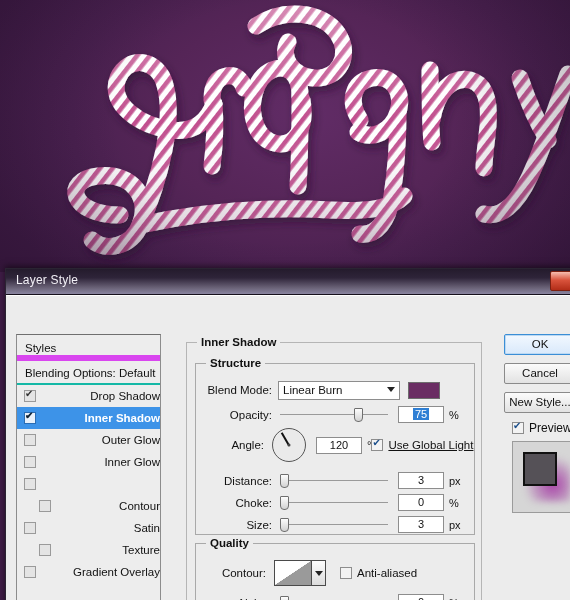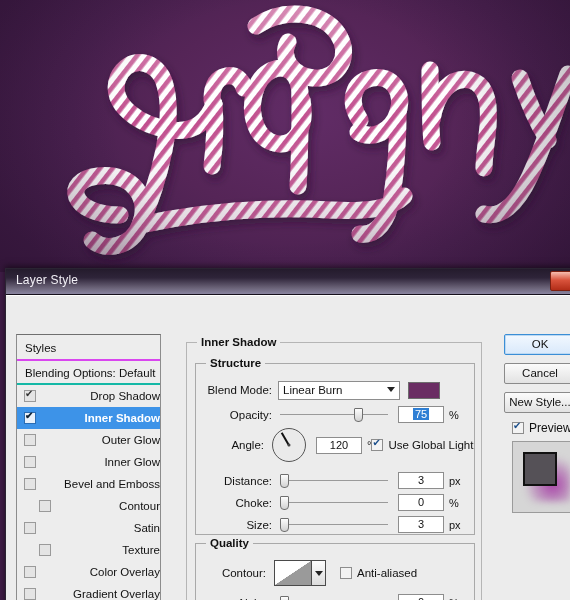--- a/index.html
+++ b/index.html
@@ -61,21 +61,21 @@
   #styles-list {
     position: absolute; left: 10px; top: 38px;
     width: 145px; height: 295px;
     background: #ededed;
     border: 1px solid #8c8c8c;
     border-top-color: #6f6f6f;
     overflow: hidden;
   }
   .sl-head {
     height: 26px; line-height: 26px; padding-left: 8px;
-    font-size: 11.5px; color: #111; border-bottom: 2px solid #d946ef;
+    font-size: 11.5px; color: #111; border-bottom: 6px solid #d946ef;
     background: #ededed;
   }
   .sl-blend {
     height: 24px; line-height: 24px; padding-left: 8px;
     font-size: 11.5px; color: #111; border-bottom: 2px solid #14b8a6;
     background: #ededed;
   }
   .sl-item {
     height: 22px; line-height: 22px; padding-left: 7px;
     font-size: 11.5px; color: #111;
@@ -297,37 +297,32 @@
           <div class="sl-item">
             <span class="cbx"></span>
             <span>Outer Glow</span>
           </div>
           <div class="sl-item">
             <span class="cbx"></span>
             <span>Inner Glow</span>
           </div>
           <div class="sl-item">
             <span class="cbx"></span>
-            <span>Bevel and Emboss</span>
           </div>
           <div class="sl-item indent">
             <span class="cbx"></span>
             <span>Contour</span>
           </div>
           <div class="sl-item">
             <span class="cbx"></span>
             <span>Satin</span>
           </div>
           <div class="sl-item indent">
             <span class="cbx"></span>
             <span>Texture</span>
-          </div>
-          <div class="sl-item">
-            <span class="cbx"></span>
-            <span>Color Overlay</span>
           </div>
           <div class="sl-item">
             <span class="cbx"></span>
             <span>Gradient Overlay</span>
           </div>
         </div>
     </div>
 
     <div id="main-panel">
 
@@ -357,21 +352,21 @@
           </div>
 
           <div class="row" style="left:8px; top:64px; width:270px;">
             <span class="lbl" style="width:60px;">Angle:</span>
             <span class="dial" style="margin-left:8px;">
               <span class="hand"></span>
               <span class="dot"></span>
             </span>
             <span class="numbox" style="margin-left:10px;">120</span>
             <span class="unit">°</span>
-            <span class="chk-inline" style="">
+            <span class="chk-inline" style="text-decoration:underline;">
               <span class="chk checked"></span>
               <span>Use Global Light</span>
             </span>
           </div>
 
           <div class="row" style="left:8px; top:108px; width:264px;">
             <span class="lbl" style="width:68px;">Distance:</span>
             <span class="slider" style="width:108px; margin-left:8px;">
               <span class="track"></span>
               <span class="thumb" style="left:0px;"></span>

